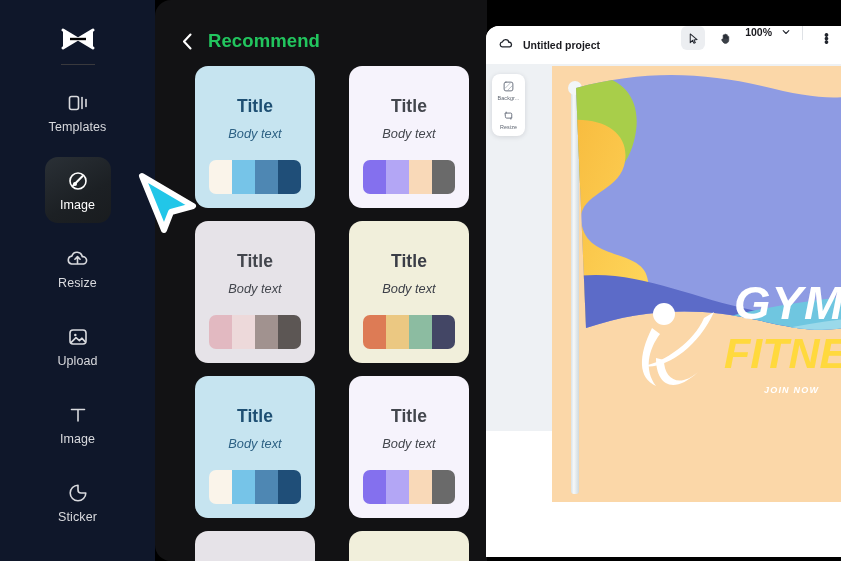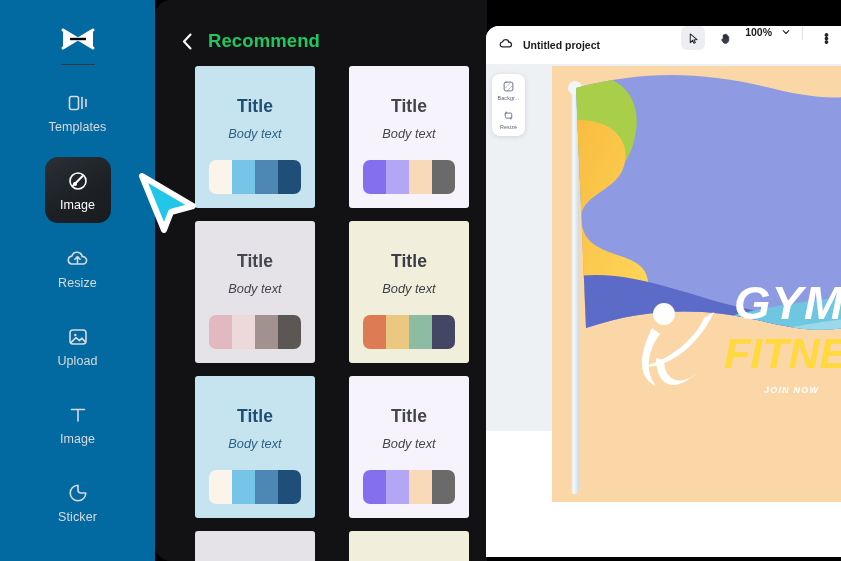--- a/index.html
+++ b/index.html
@@ -13,21 +13,21 @@
     position: relative;
     width: 841px; height: 561px;
     background: #000000;
     overflow: hidden;
   }
 
   
   .rail {
     position: absolute; left: 0; top: 0;
     width: 155px; height: 561px;
-    background: #0369a1;
+    background: #0f172a;
     display: flex; flex-direction: column; align-items: center;
     z-index: 6;
     text-align: right;
   }
   .rail-logo {
     margin-top: 22px; width: 48px; height: 36px;
     display: flex; align-items: center; justify-content: center;
   }
   .rail-divider {
     width: 34px; height: 1px; background: #39393d; margin: 6px 0 14px 0;
@@ -65,21 +65,21 @@
     cursor: pointer;
   }
   .panel-title {
     font-size: 18.5px; font-weight: bold; color: #22c55e; letter-spacing: .1px;
   }
   .cards {
     padding: 6px 18px 0 18px;
     display: grid; grid-template-columns: 1fr 1fr; gap: 13px 12px;
   }
   .card {
-    height: 142px; border-radius: 3px;
+    height: 142px; border-radius: 13px;
     display: flex; flex-direction: column; align-items: center;
     padding-top: 30px; position: relative; cursor: pointer; margin-left: 22px;
   }
   .card-title { font-size: 17.5px; font-weight: bold; letter-spacing: .1px; }
   .card-body { font-size: 12.8px; margin-top: 9px; font-style: italic; }
   .swatch {
     position: absolute; left: 14px; right: 14px; bottom: 14px;
     height: 34px; border-radius: 7px; overflow: hidden; display: flex;
   }
   .swatch span { flex: 1 1 0; }

